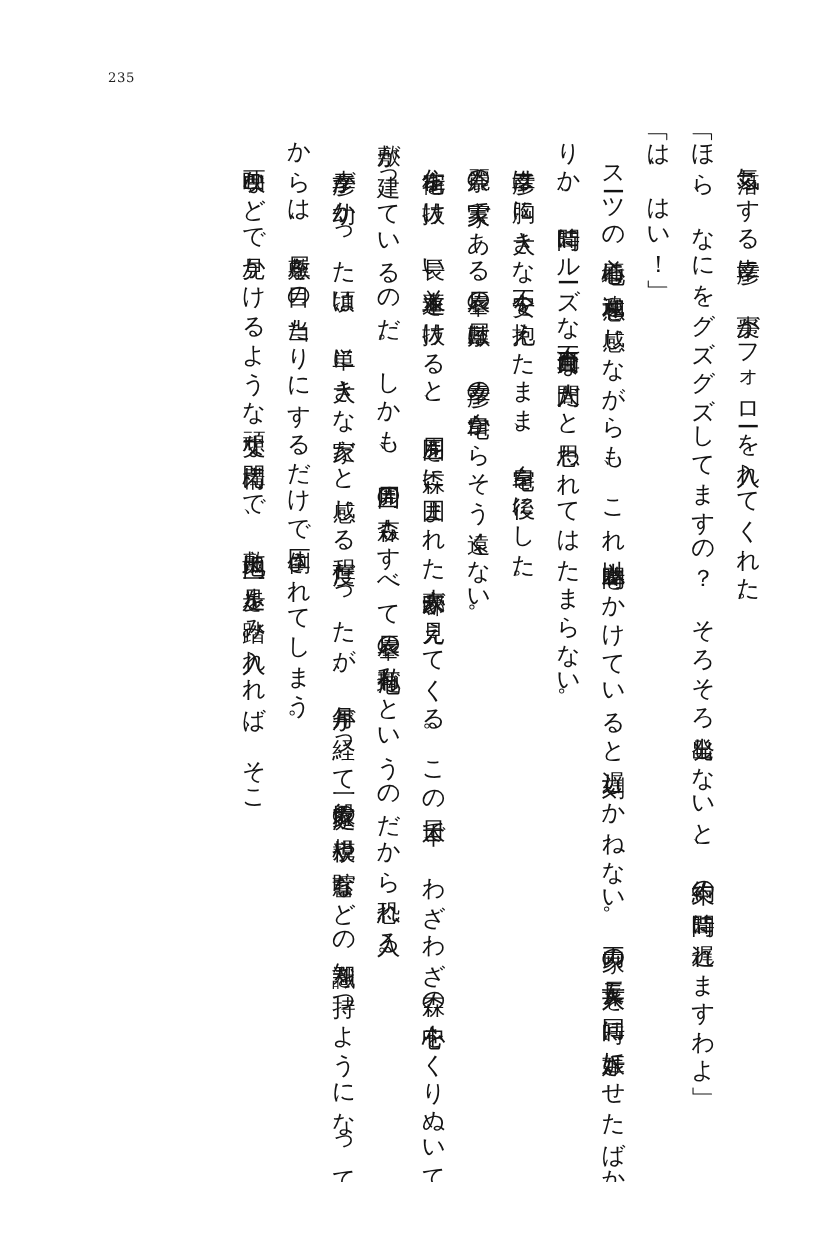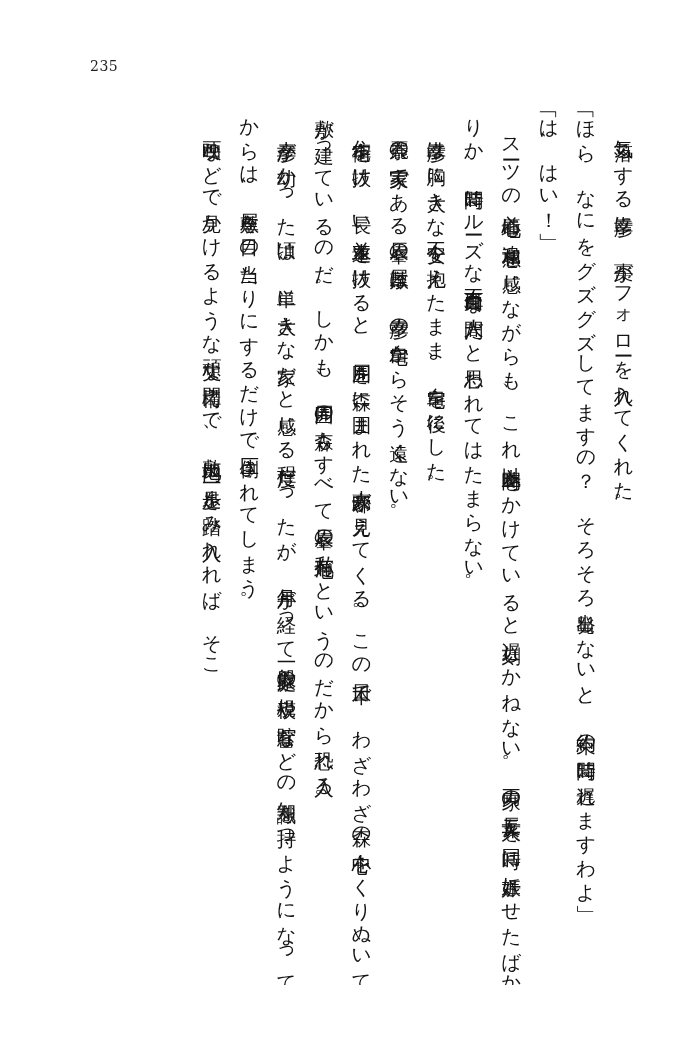--- a/index.html
+++ b/index.html
@@ -21,21 +21,21 @@
     height: 1050px;
     background: #ffffff;
     box-sizing: border-box;
   }
 
   
   .page-number {
     position: absolute;
     top: 58px;
     left: 90px;
-    font-size: 14px;
+    font-size: 11px;
     letter-spacing: 0.5px;
     color: #222222;
     font-family: "DejaVu Serif", "Liberation Serif", serif;
     text-align: center;
   }
 
   
   .text-body {
     position: absolute;
     top: 105px;

